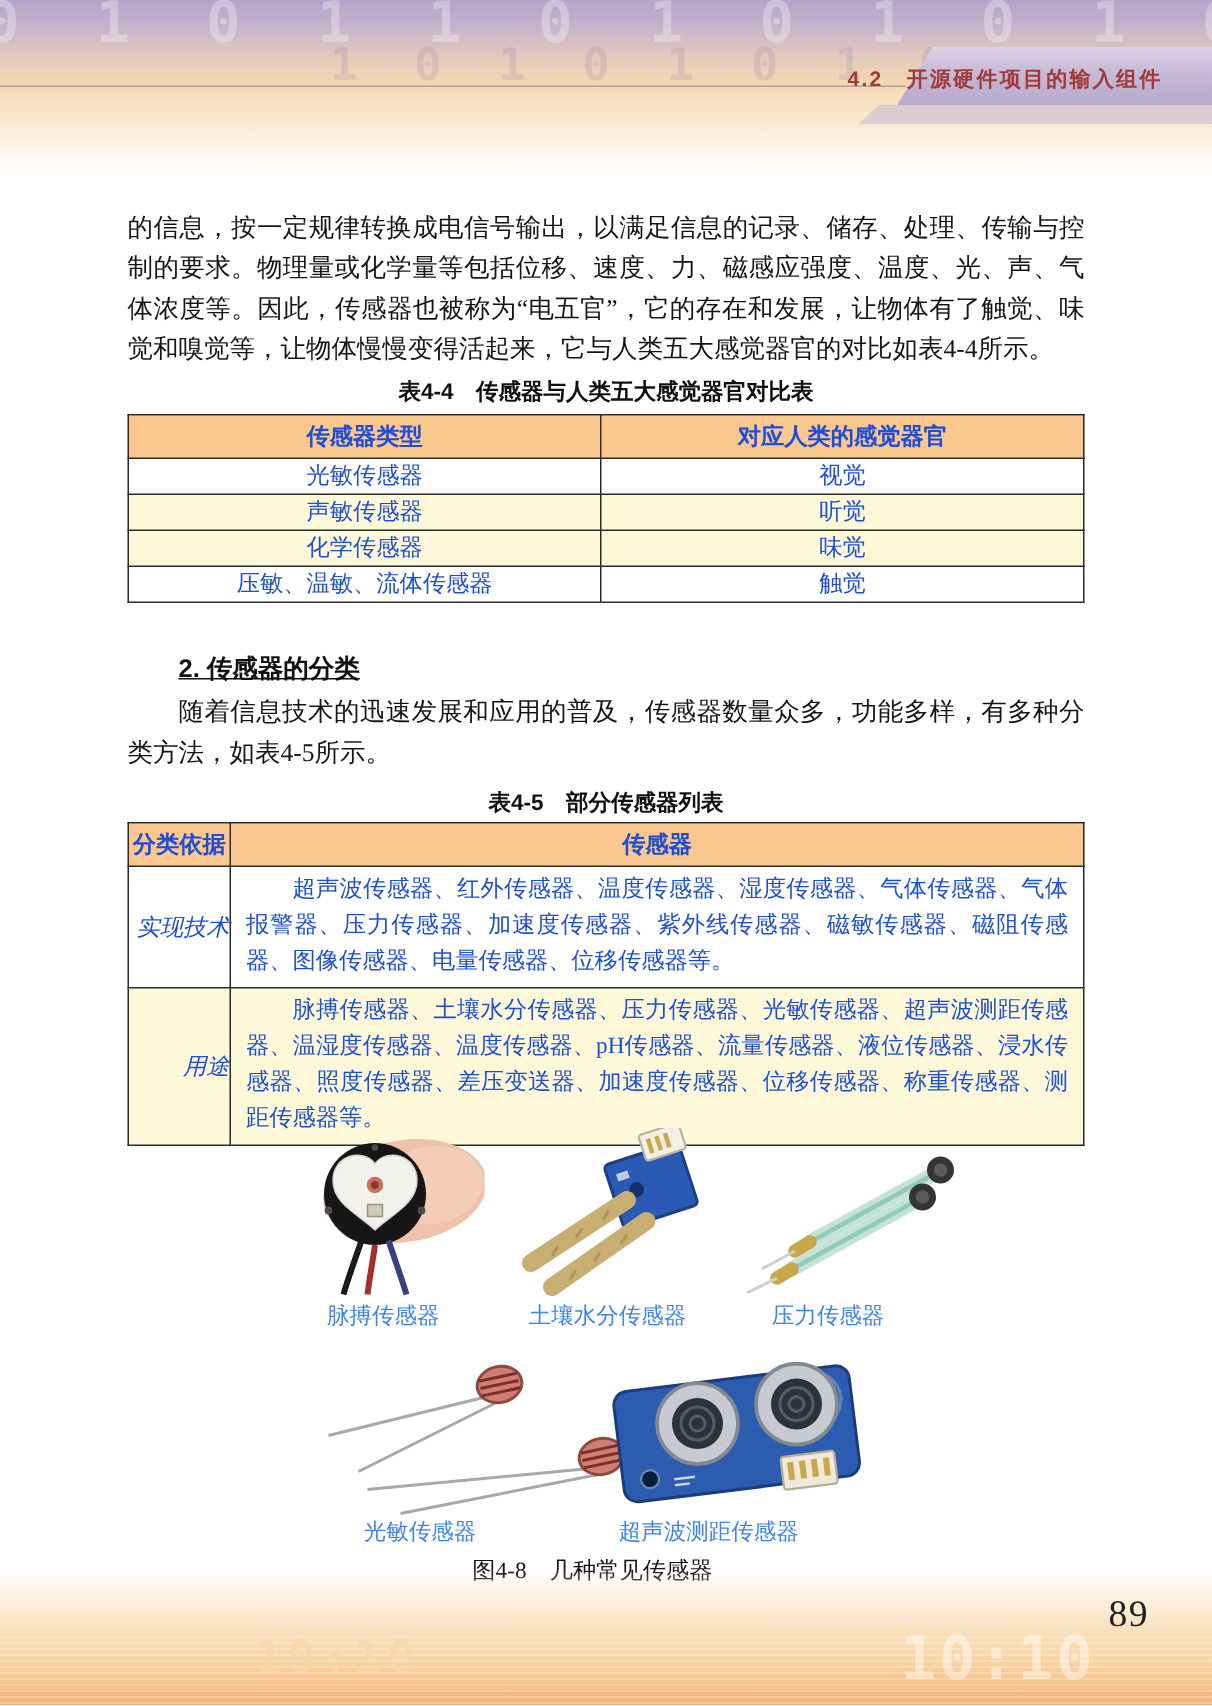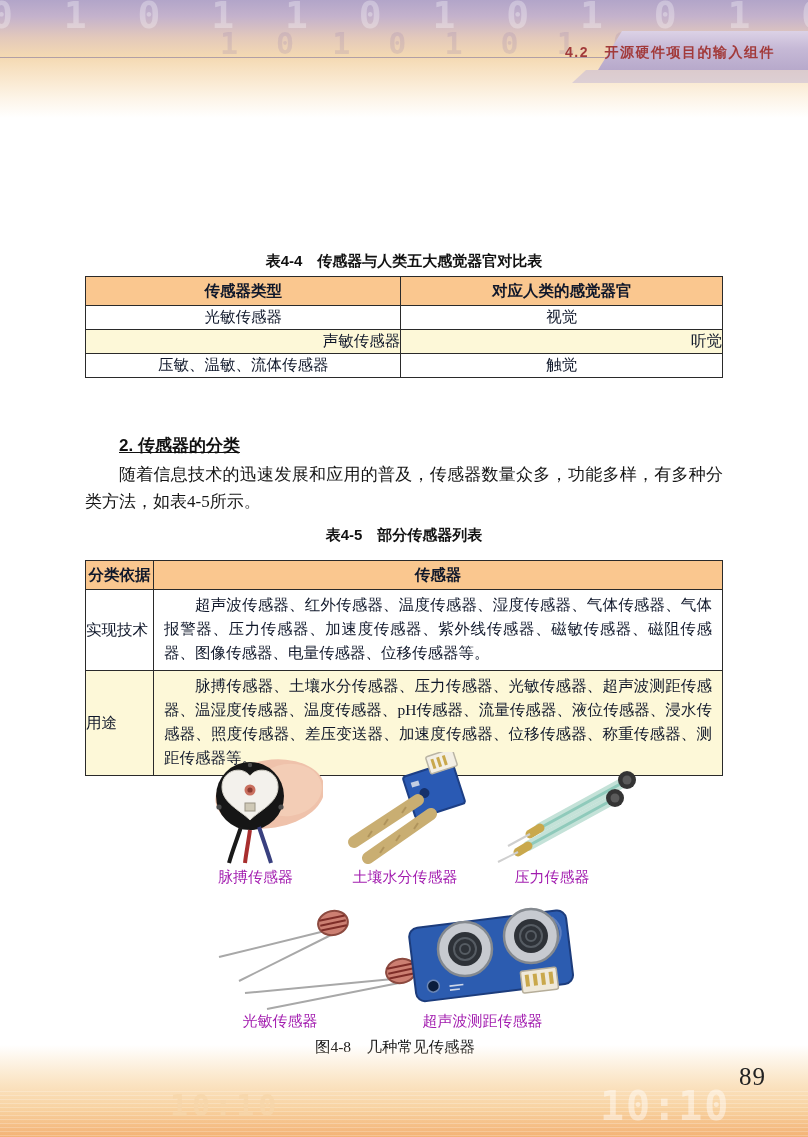--- a/index.html
+++ b/index.html
@@ -72,44 +72,44 @@
     font-family:"Liberation Sans","DejaVu Sans",sans-serif;
     font-size:15px; font-weight:bold; color:#111;
   }
   .cap44 { top:252px; }
   .cap45 { top:526px; }
 
   
   table.data-tbl {
     position:absolute; left:85px; width:638px;
     border-collapse:collapse; table-layout:fixed;
-    font-size:15.5px; color:#0f172a;
+    font-size:15.5px; color:#1d4ed8;
   }
   .tbl44 { top:276px; }
-  .tbl45 { top:560px; }
+  .tbl45 { top:548px; }
   .data-tbl th, .data-tbl td { border:1px solid #2a2a2a; }
   .data-tbl th {
     background:#fac78f;
     font-family:"Liberation Sans","DejaVu Sans",sans-serif;
     font-weight:bold; text-align:center; height:29px;
   }
   .tbl44 td { text-align:center; height:24px; }
-  .tbl44 tr.alt td { background:#fdf8d8;text-align:right; }
+  .tbl44 tr.alt td { background:#fdf8d8; }
   .tbl45 col.c1 { width:68px; }
-  .tbl45 td.basis { text-align:left; }
+  .tbl45 td.basis { text-align:right;font-style:italic; }
   .tbl45 td.sensors { padding:3px 10px 5px 10px; }
   .tbl45 td.sensors p { text-indent:2em; text-align:justify; line-height:24px; }
   .tbl45 tr.alt td { background:#fdf8d8;margin-top:48px; }
   .tbl45 tr.r1 td { height:73px; }
   .tbl45 tr.r2 td { height:77px; }
 
   
   .sensor-img { position:absolute; }
   .sensor-label {
-    position:absolute; text-align:center; font-size:15px; color:#a21caf;
+    position:absolute; text-align:center; font-size:15px; color:#3b82f6;
     white-space:nowrap;
   }
   .fig-caption {
     position:absolute; left:85px; top:1037px; width:620px; text-align:center;
     font-size:15.5px; color:#111;
   }
 
   
   .footer-gradient {
     position:absolute; left:0; bottom:0; width:808px; height:92px;
@@ -141,38 +141,43 @@
   <div>
     <div class="header-gradient"></div>
     <div class="header-digits">0 1 0 1 1 0 1 0 1 0 1 0 1 0 1</div>
     <div class="header-digits2">1 0 1 0 1 0 1 0 1</div>
     <div class="header-rule"></div>
     <div class="header-band"></div>
     <div class="header-band-tail"></div>
     <div class="section-title">4.2　开源硬件项目的输入组件</div>
   </div>
 
+  <p class="body-text intro-para">的信息，按一定规律转换成电信号输出，以满足信息的记录、储存、处理、传输与控制的要求。物理量或化学量等包括位移、速度、力、磁感应强度、温度、光、声、气体浓度等。因此，传感器也被称为“电五官”，它的存在和发展，让物体有了触觉、味觉和嗅觉等，让物体慢慢变得活起来，它与人类五大感觉器官的对比如表4-4所示。</p>
 
   <div class="tbl-caption cap44">表4-4　传感器与人类五大感觉器官对比表</div>
 
   <table class="data-tbl tbl44">
     <thead>
       <tr>
         <th style="width:49.5%">传感器类型</th>
         <th>对应人类的感觉器官</th>
       </tr>
     </thead>
     <tbody>
       <tr>
         <td>光敏传感器</td>
         <td>视觉</td>
       </tr>
       <tr class="alt">
         <td>声敏传感器</td>
         <td>听觉</td>
+      </tr>
+      <tr class="alt">
+        <td>化学传感器</td>
+        <td>味觉</td>
       </tr>
       <tr>
         <td>压敏、温敏、流体传感器</td>
         <td>触觉</td>
       </tr>
     </tbody>
   </table>
 
   <div class="section-head">2. 传感器的分类</div>
 
@@ -297,21 +302,21 @@
       <circle cx="75" cy="56" r="17" fill="#2e3238"></circle>
       <circle cx="75" cy="56" r="11" fill="none" stroke="#565c63" stroke-width="2"></circle>
       <circle cx="75" cy="56" r="5" fill="none" stroke="#565c63" stroke-width="2"></circle>
       <circle cx="141" cy="43" r="27" fill="#c7cad0" stroke="#84898f" stroke-width="2.5"></circle>
       <circle cx="141" cy="43" r="17" fill="#2e3238"></circle>
       <circle cx="141" cy="43" r="11" fill="none" stroke="#565c63" stroke-width="2"></circle>
       <circle cx="141" cy="43" r="5" fill="none" stroke="#565c63" stroke-width="2"></circle>
     </svg>
 
     <div class="sensor-label" style="left:205px; top:1012px; width:150px">光敏传感器</div>
-    <div class="sensor-label" style="left:400px; top:1012px; width:165px">超声波测距传感器</div>
+    <div class="sensor-label" style="left:390px; top:1012px; width:165px">超声波测距传感器</div>
 
     <div class="fig-caption">图4-8　几种常见传感器</div>
   </div>
 
   <div>
     <div class="footer-gradient"></div>
     <div class="footer-scan"></div>
     <div class="footer-digits fd1">10:10</div>
     <div class="footer-digits fd2">10:10</div>
     <div class="page-number">89</div>

